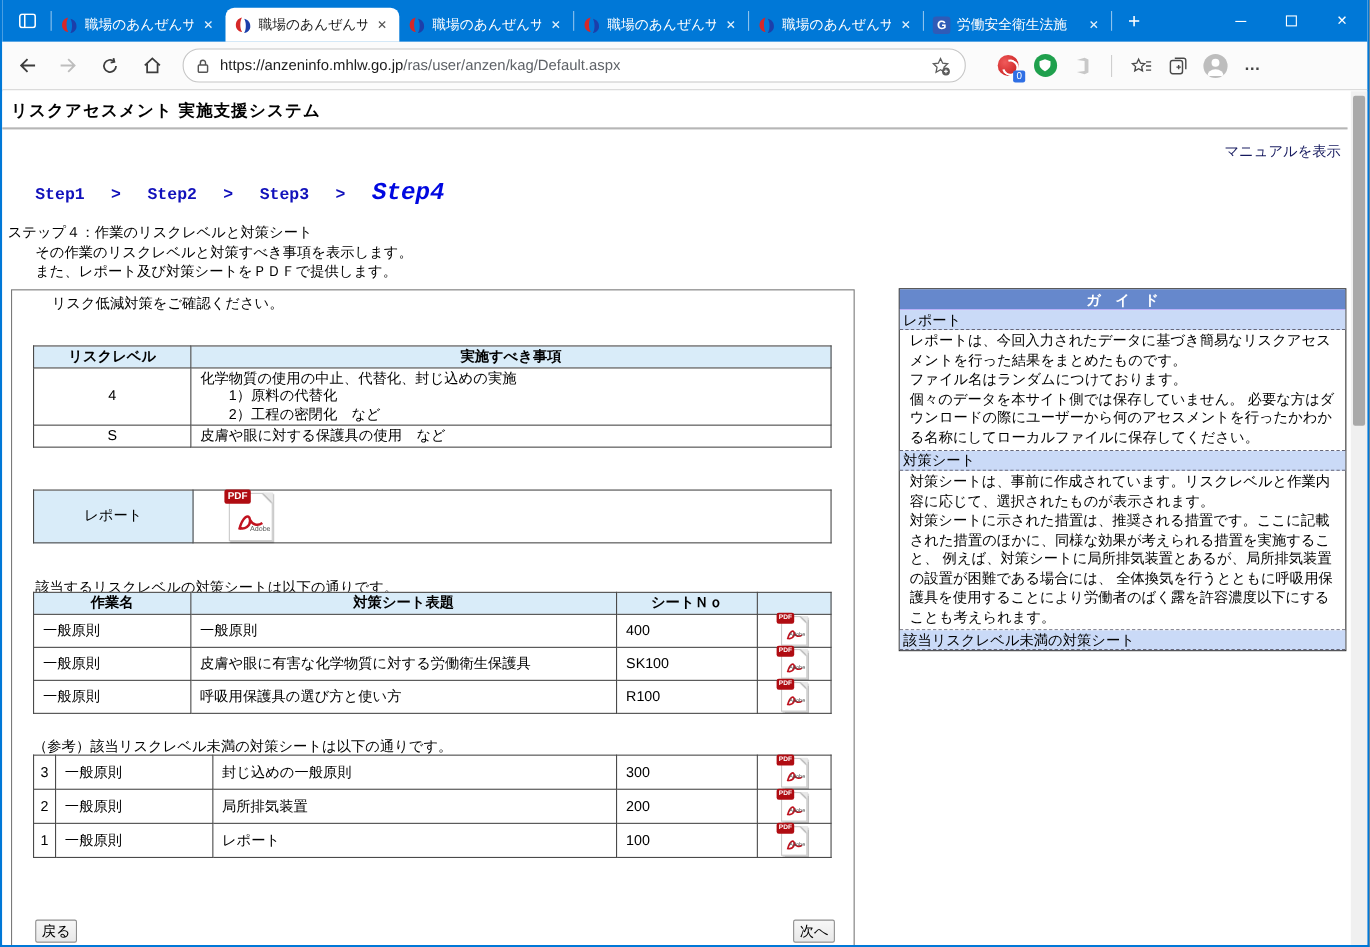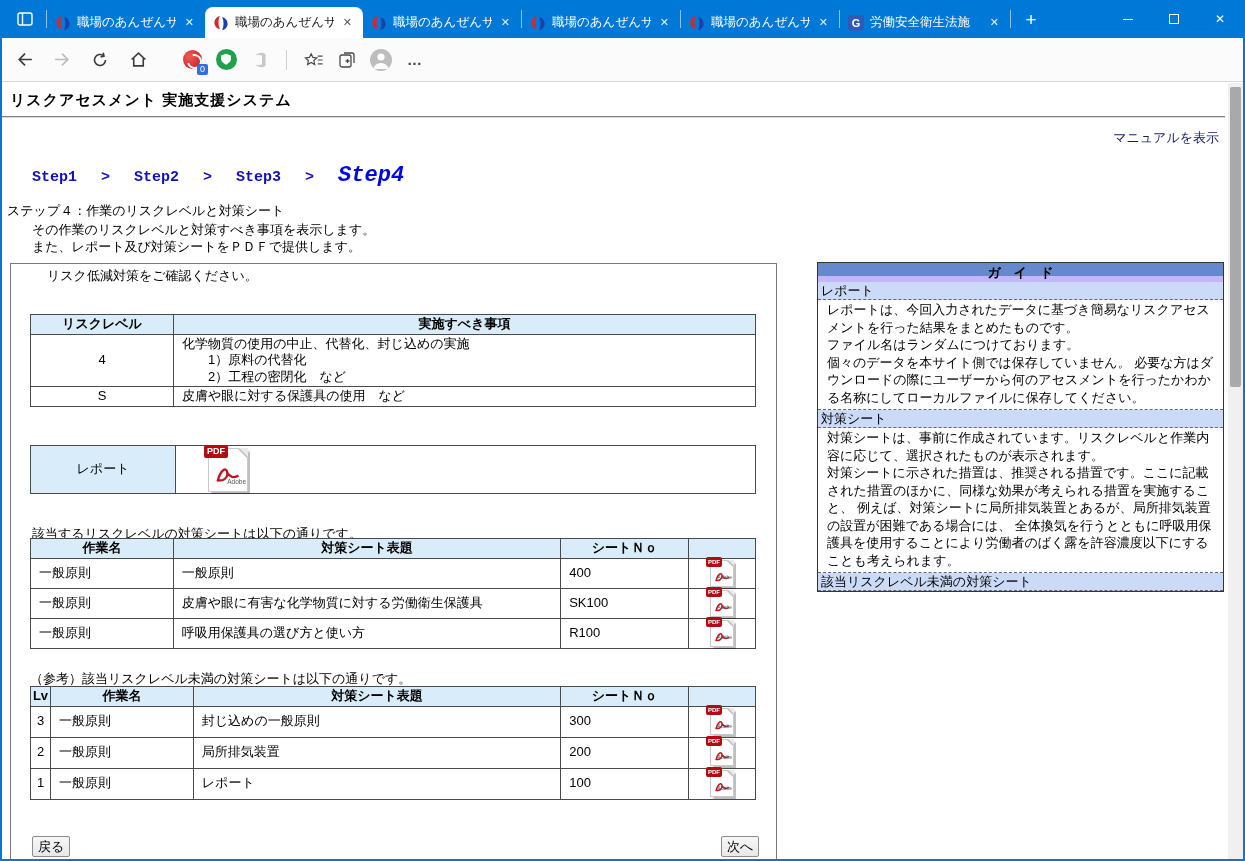--- a/index.html
+++ b/index.html
@@ -73,21 +73,21 @@
   .refcap{left:19px;top:406px}
   .t3{left:19px;top:422px;width:726px}
   .t3 td{height:31px}
   .iconcell{text-align:center!important;padding:1px 2px!important}
   .btn{position:absolute;font-size:13px;height:21px;padding:0 5px;background:linear-gradient(#f7f7f7,#e8e8e8);
     border:1px solid #8d8d8d;border-radius:2px;cursor:pointer;font-family:inherit}
   .btn-back{left:21px;bottom:3px}
   .btn-next{left:710px;bottom:3px}
   
   .guide{position:absolute;left:815px;top:179px;width:407px;border:1px solid #333;background:#fff}
-  .gtitle{background:#6688cc;color:#000000;font-weight:bold;text-align:center;line-height:19px;height:19px;border-bottom:6px solid #c4b5fd;font-size:13px}
+  .gtitle{background:#6688cc;color:#ffffff;font-weight:bold;text-align:center;line-height:19px;height:19px;border-bottom:1px solid #c4b5fd;font-size:13px}
   .gsech{background:#cadaf7;line-height:17px;padding:0 3px;border-bottom:1px dashed #667}
   .gsech+.gbody{border-bottom:1px dashed #667}
   .gbody{padding:1px 5px 3px 9px;line-height:17.5px;white-space:pre-line}
   .gbody:last-child{border-bottom:none}
   
   .pdf{position:relative;display:inline-block;background:#fff;border:1px solid #c9c9c9;box-shadow:1.5px 1.5px 1px rgba(0,0,0,.25);vertical-align:middle}
   .pdf.lg{width:40px;height:44px;margin-left:24px}
   .pdf.sm{width:24px;height:27px}
   .pdf .fold{position:absolute;right:-1px;top:-1px;width:0;height:0;border-style:solid;border-width:0 9px 9px 0;border-color:transparent #e9e9e9 transparent transparent;filter:drop-shadow(-1px 1px 0 #bbb)}
   .pdf.sm .fold{border-width:0 6px 6px 0}
@@ -199,20 +199,34 @@
           <path d="M14.5 9 A5.5 5.5 0 1 1 12.7 4.9" fill="none" stroke="#3c3c3c" stroke-width="1.6"></path>
           <path d="M12.2 1.8 L13 5.2 L9.6 5.9" fill="none" stroke="#3c3c3c" stroke-width="1.6"></path>
         </svg>
     </div>
     <div class="nbtn">
       <svg width="19" height="19" viewBox="0 0 18 18">
           <path d="M2.5 9 L9 3 L15.5 9 M4.5 7.8 V15 H13.5 V7.8" fill="none" stroke="#3c3c3c" stroke-width="1.5"></path>
         </svg>
     </div>
 
+    <div class="addr">
+      <svg width="15" height="16" viewBox="0 0 16 17">
+          <rect x="3.5" y="7.5" width="9" height="7" rx="1" fill="none" stroke="#555" stroke-width="1.4"></rect>
+          <path d="M5.5 7.5 V5.5 a2.5 2.5 0 0 1 5 0 V7.5" fill="none" stroke="#555" stroke-width="1.4"></path>
+        </svg>
+      <span class="url"><span class="host">https://anzeninfo.mhlw.go.jp</span><span class="path">/ras/user/anzen/kag/Default.aspx</span></span>
+      <span class="staradd extbtn">
+        <svg width="18" height="18" viewBox="0 0 20 20">
+            <path d="M10 2.5 l2.2 4.7 5 .6 -3.7 3.5 1 5 -4.5 -2.6 -4.5 2.6 1 -5 -3.7 -3.5 5 -.6 z" fill="none" stroke="#5c5c5c" stroke-width="1.3"></path>
+            <circle cx="15.5" cy="15.5" r="4" fill="#5c5c5c"></circle>
+            <path d="M15.5 13.6 v3.8 M13.6 15.5 h3.8" stroke="#fbfbfb" stroke-width="1.2"></path>
+          </svg>
+      </span>
+    </div>
 
     <div class="extrow">
       <span class="extbtn">
         <span class="redext"></span>
         <span class="badge">0</span>
       </span>
       <span class="extbtn">
         <span class="greenext">
           <svg width="12" height="13" viewBox="0 0 12 13">
               <path d="M6 .8 l5 1.8 v3.2 c0 3.6 -5 6 -5 6 s-5 -2.4 -5 -6 V2.6 z" fill="#fff"></path>
@@ -372,27 +386,20 @@
 
       <table class="t t3">
         <colgroup>
             <col style="width:20px">
             <col style="width:143px">
             <col style="width:368px">
             <col style="width:128px">
             <col style="width:67px">
           </colgroup>
         <tbody>
-            <tr>
-          <th style="padding:1px 0">Lv</th>
-          <th>作業名</th>
-          <th>対策シート表題</th>
-          <th>シートＮｏ</th>
-          <th></th>
-        </tr>
         <tr>
           <td class="c" style="padding:1px 1px">3</td>
           <td>一般原則</td>
           <td>封じ込めの一般原則</td>
           <td>300</td>
           <td class="iconcell">
             <span class="pdf sm"><i class="fold"></i><b class="plabel">PDF</b><svg class="swirl" viewBox="0 0 20 16">
                     <path d="M3 13 C5 5 9 3 9.5 7 C10 11 6 13 3.5 12 M9.5 7 C11 10 14 11 17 9" fill="none" stroke="#c1121f" stroke-width="1.6"></path>
                   </svg><u class="alabel">Adobe</u></span>
           </td>

